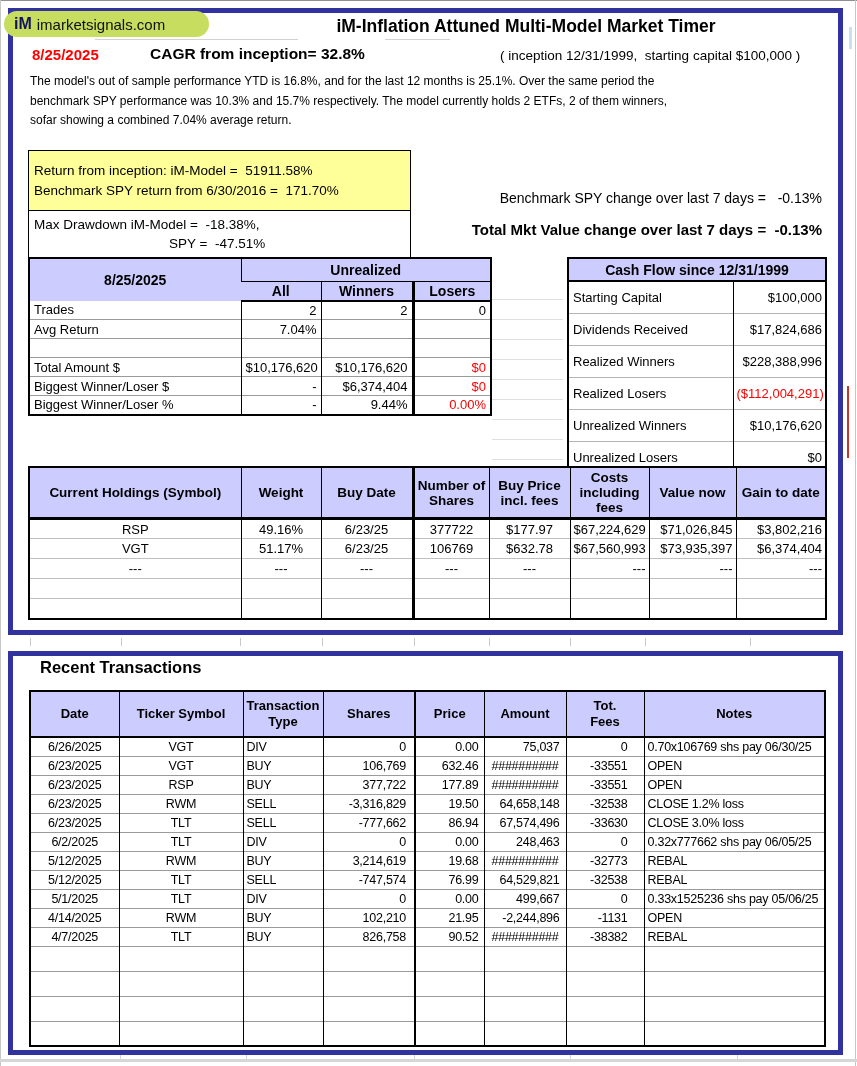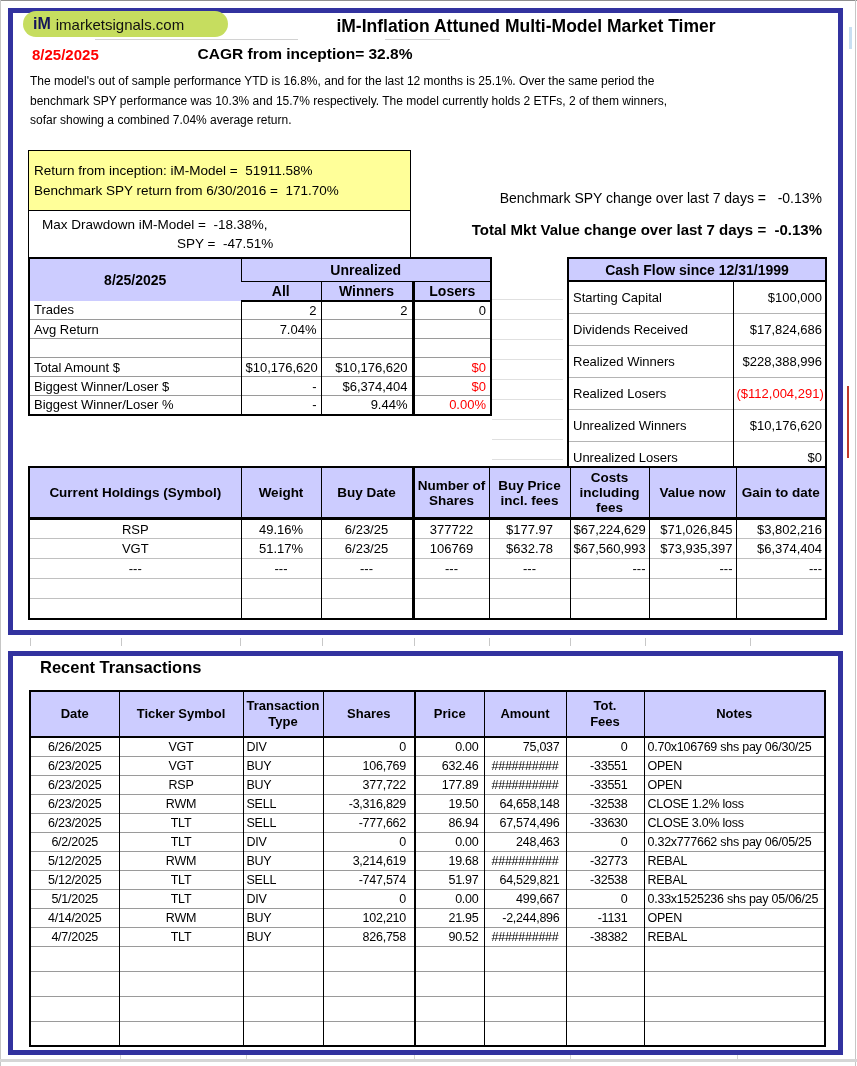--- a/index.html
+++ b/index.html
@@ -9,39 +9,39 @@
   
   .edge-top{left:0;top:0;width:857px;height:1px;background:#8f8f8f;}
   .edge-left{left:0;top:0;width:1px;height:1066px;background:#c6c6c6;}
   .edge-right{left:855px;top:0;width:1px;height:1066px;background:#c6c6c6;}
   .bottom-bar{left:0;top:1059px;width:857px;height:3px;background:#d6d6d6;}
   
   .panel{background:#fff;border:5px solid #32329F;box-sizing:border-box;}
   .panel1{left:8px;top:8px;width:835px;height:627px;}
   .panel2{left:8px;top:651px;width:835px;height:404px;}
   
-  .logo{left:23px;top:11px;width:205px;height:26px;background:#C6DD5F;border-radius:13px;
+  .logo{left:4px;top:11px;width:205px;height:26px;background:#C6DD5F;border-radius:13px;
         display:flex;align-items:center;padding-left:10px;box-sizing:border-box;}
   .logo .im{font-weight:bold;font-size:16px;color:#14145a;margin-right:5px;}
   .logo .domain{font-size:15px;color:#101010;}
   
   .title{left:220px;top:16px;width:612px;text-align:center;font-size:17.5px;font-weight:bold;}
   .u-a{left:95px;top:39px;width:203px;height:1px;background:#d2d2d2;}
   .u-b{left:385px;top:39px;width:65px;height:1px;background:#d2d2d2;}
   .date-red{left:32px;top:46px;font-size:15px;font-weight:bold;color:#FF0000;}
-  .cagr{left:150px;top:45px;width:310px;text-align:center;font-size:15.5px;font-weight:bold;}
+  .cagr{left:150px;top:45px;width:310px;font-size:15.5px;font-weight:bold;}
   .inote{left:500px;top:48px;font-size:13.5px;white-space:pre;}
   .para{left:30px;top:72px;width:800px;font-size:12px;line-height:19.5px;}
   
   .ybox{left:28px;top:150px;width:383px;height:61px;background:#FFFF99;border:1px solid #000;
         box-sizing:border-box;padding:10px 0 16px 5px;font-size:13.5px;line-height:19.5px;}
   .ybox div{white-space:pre;}
   .ddbox{left:28px;top:210px;width:383px;height:48px;border:1px solid #000;border-top:none;
         box-sizing:border-box;padding:5px 0 0 5px;font-size:13.5px;line-height:19px;}
-  .ddbox div{white-space:pre;margin-left:8px;}
+  .ddbox div{white-space:pre;}
   .ddbox .l2{padding-left:135px;}
   .bench1{left:420px;top:190px;width:402px;text-align:right;font-size:14px;white-space:pre;}
   .bench2{left:420px;top:221px;width:402px;text-align:right;font-size:15px;font-weight:bold;white-space:pre;}
   
   .gridhint{left:492px;top:280px;width:71px;height:184px;
     background:repeating-linear-gradient(to bottom,transparent 0,transparent 19px,#e0e0e0 19px,#e0e0e0 20px);}
   
   table{border-collapse:collapse;table-layout:fixed;position:absolute;background:#fff;}
   th,td{overflow:hidden;white-space:nowrap;box-sizing:border-box;}
   th{background:#CCCCFF;font-weight:bold;text-align:center;vertical-align:middle;}
@@ -110,20 +110,21 @@
     <span class="im">iM</span>
     <span class="domain">imarketsignals.com</span>
   </div>
 
   <div class="abs title">iM-Inflation Attuned Multi-Model Market Timer</div>
   <div class="abs u-a"></div>
   <div class="abs u-b"></div>
 
   <div class="abs date-red">8/25/2025</div>
   <div class="abs cagr">CAGR from inception= 32.8%</div>
+  <div class="abs inote">( inception 12/31/1999,  starting capital $100,000 )</div>
 
   <div class="abs para">
     <div>The model's out of sample performance YTD is 16.8%, and for the last 12 months is 25.1%. Over the same period the</div>
     <div>benchmark SPY performance was  10.3% and 15.7% respectively. The model currently holds 2 ETFs, 2 of them winners,</div>
     <div>sofar showing a combined 7.04% average return.</div>
   </div>
 
   <div class="abs ybox">
     <div>Return from inception: iM-Model =  51911.58%</div>
     <div>Benchmark SPY return from 6/30/2016 =  171.70%</div>
@@ -430,21 +431,21 @@
           <td class="r">19.68</td>
           <td class="r hash">##########</td>
           <td class="r">-32773</td>
           <td class="l">REBAL</td>
         </tr>
         <tr>
           <td class="c">5/12/2025</td>
           <td class="c">TLT</td>
           <td class="l">SELL</td>
           <td class="r">-747,574</td>
-          <td class="r">51.97</td>
+          <td class="r">76.99</td>
           <td class="r">64,529,821</td>
           <td class="r">-32538</td>
           <td class="l">REBAL</td>
         </tr>
         <tr>
           <td class="c">5/1/2025</td>
           <td class="c">TLT</td>
           <td class="l">DIV</td>
           <td class="r">0</td>
           <td class="r">0.00</td>

